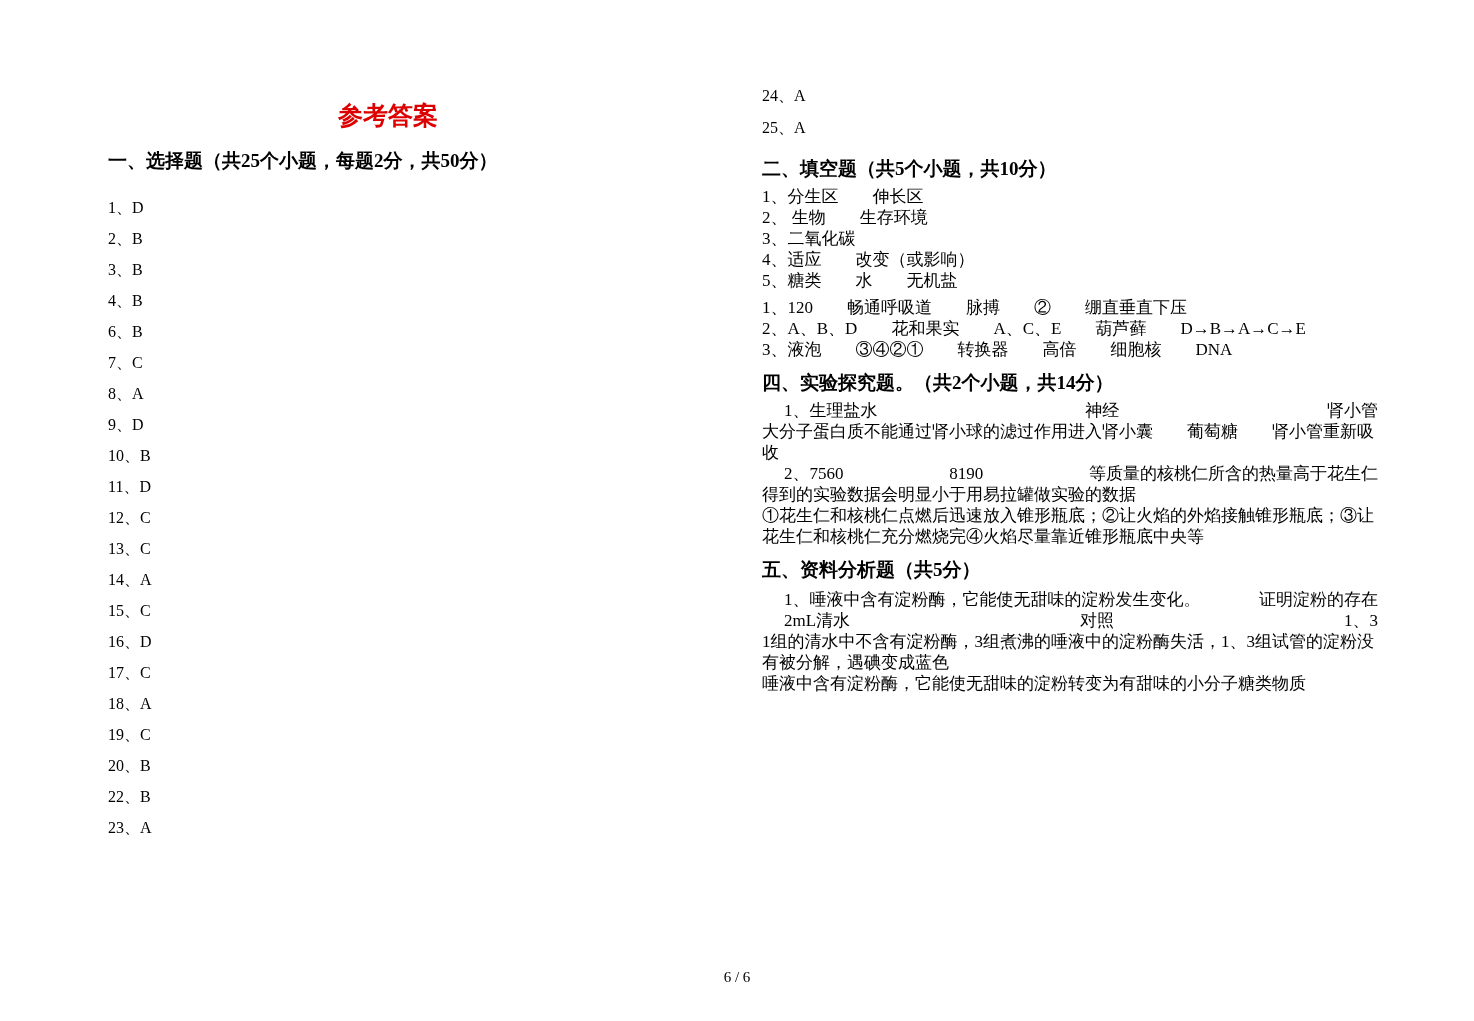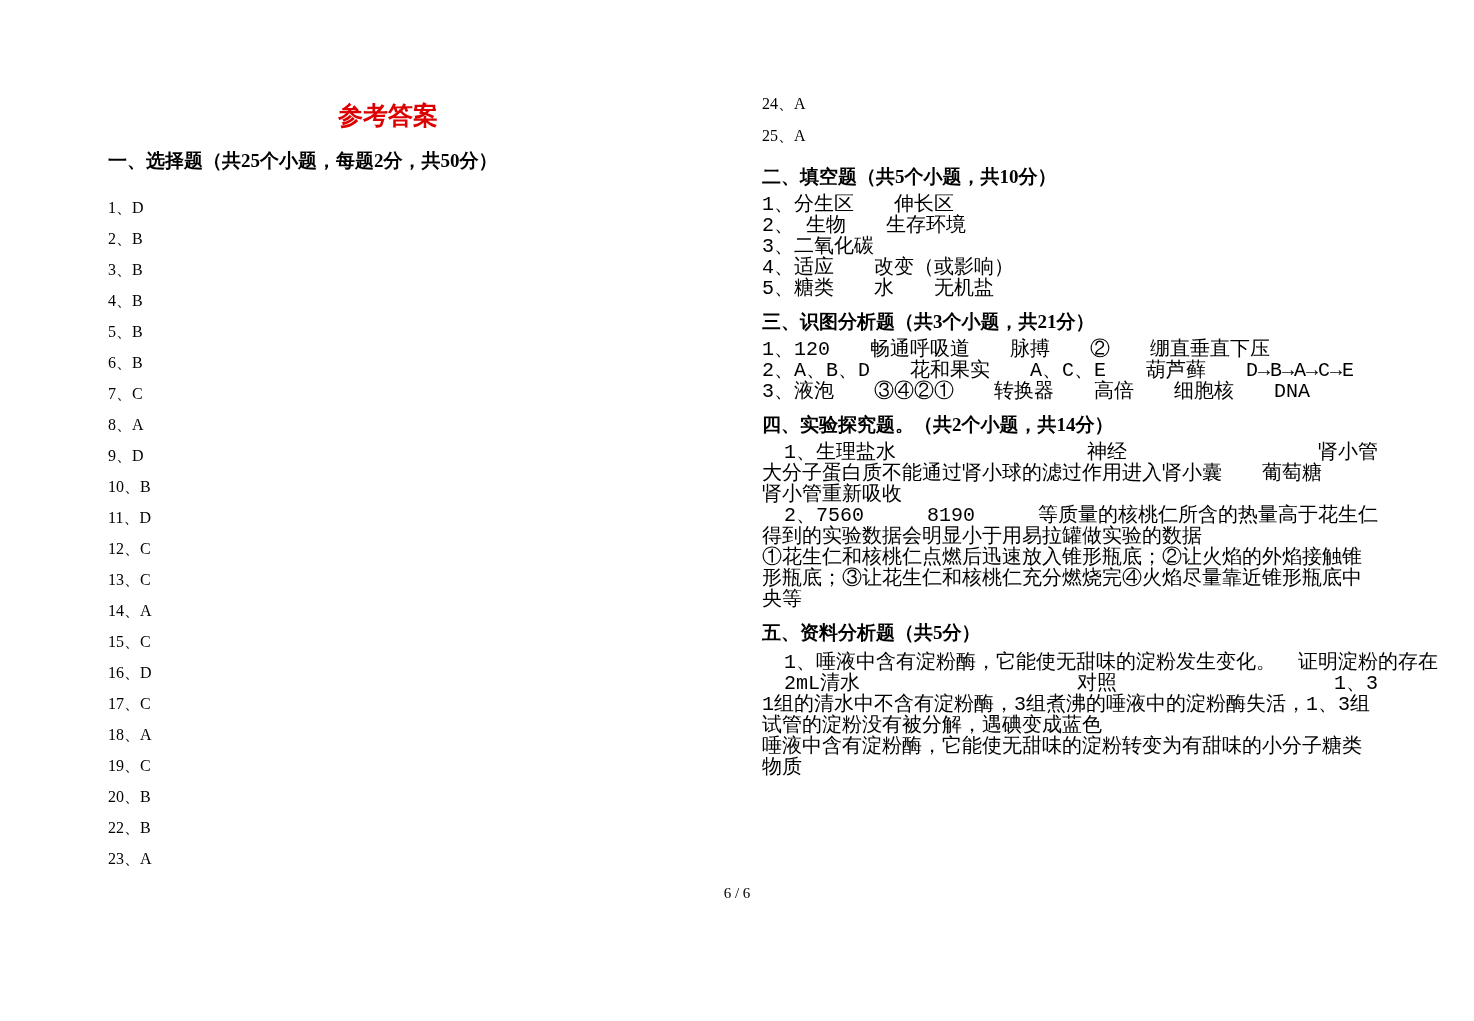--- a/index.html
+++ b/index.html
@@ -15,21 +15,21 @@
   }
   .col-left {
     position: absolute;
     left: 108px;
     top: 0;
     width: 560px;
   }
   .col-right {
     position: absolute;
     left: 762px;
-    top: 12px;
+    top: 4px;
     width: 616px;
   }
   .doc-title {
     margin-top: 104px;
     text-align: center;
     font-size: 25px;
     font-weight: bold;
     line-height: 24px;
   }
   .sec-heading {
@@ -44,56 +44,54 @@
   .ans-item {
     font-size: 16px;
     line-height: 31px;
     white-space: pre;
   }
   .ans-list.top-right { margin-top: 76px; }
   .ans-list.top-right .ans-item { line-height: 32px; }
   .line-block { margin-top: 6px; }
   .line-block.data-block { margin-top: 8px; }
   .line {
-    font-size: 20px;
+    font-size: 17px;
     line-height: 21px;
     white-space: pre-wrap;
     word-break: break-all;
-    font-family: Liberation Mono, monospace;
   }
   .line.spread {
     display: flex;
     justify-content: space-between;
     white-space: pre;
   }
   .line.spread span { display: inline-block; margin-left: 22px; }
   .footer {
     position: absolute;
     left: 0;
     width: 100%;
-    top: 884px;
+    top: 968px;
     text-align: center;
     font-size: 15px;
     line-height: 18px;
   }
 </style>
 </head>
 <body>
 
 <div class="page" style="background: rgb(255, 255, 255); color: rgb(0, 0, 0);">
 
   <div class="col-left">
     <div class="doc-title" style="color: rgb(221, 0, 0);">参考答案</div>
     <div class="sec-heading">一、选择题（共25个小题，每题2分，共50分）</div>
     <div class="ans-list">
         <div class="ans-item">1、D</div>
         <div class="ans-item">2、B</div>
         <div class="ans-item">3、B</div>
         <div class="ans-item">4、B</div>
-        <div class="ans-item">5、B</div>
         <div class="ans-item">6、B</div>
         <div class="ans-item">7、C</div>
         <div class="ans-item">8、A</div>
         <div class="ans-item">9、D</div>
         <div class="ans-item">10、B</div>
         <div class="ans-item">11、D</div>
         <div class="ans-item">12、C</div>
         <div class="ans-item">13、C</div>
         <div class="ans-item">14、A</div>
         <div class="ans-item">15、C</div>
@@ -115,21 +113,20 @@
 
     <div class="sec-heading first-after-list">二、填空题（共5个小题，共10分）</div>
     <div class="line-block">
         <div class="line">1、分生区　　伸长区</div>
         <div class="line">2、 生物　　生存环境</div>
         <div class="line">3、二氧化碳</div>
         <div class="line">4、适应　　改变（或影响）</div>
         <div class="line">5、糖类　　水　　无机盐</div>
       </div>
 
-    <div class="sec-heading">三、识图分析题（共3个小题，共21分）</div>
     <div class="line-block">
         <div class="line">1、120　　畅通呼吸道　　脉搏　　②　　绷直垂直下压</div>
         <div class="line">2、A、B、D　　花和果实　　A、C、E　　葫芦藓　　D→B→A→C→E</div>
         <div class="line">3、液泡　　③④②①　　转换器　　高倍　　细胞核　　DNA</div>
       </div>
 
     <div class="sec-heading">四、实验探究题。（共2个小题，共14分）</div>
     <div class="line-block">
         <div class="line spread"><span>1、生理盐水</span><span>神经</span><span>肾小管</span></div>
         <div class="line">大分子蛋白质不能通过肾小球的滤过作用进入肾小囊　　葡萄糖　　肾小管重新吸收</div>

